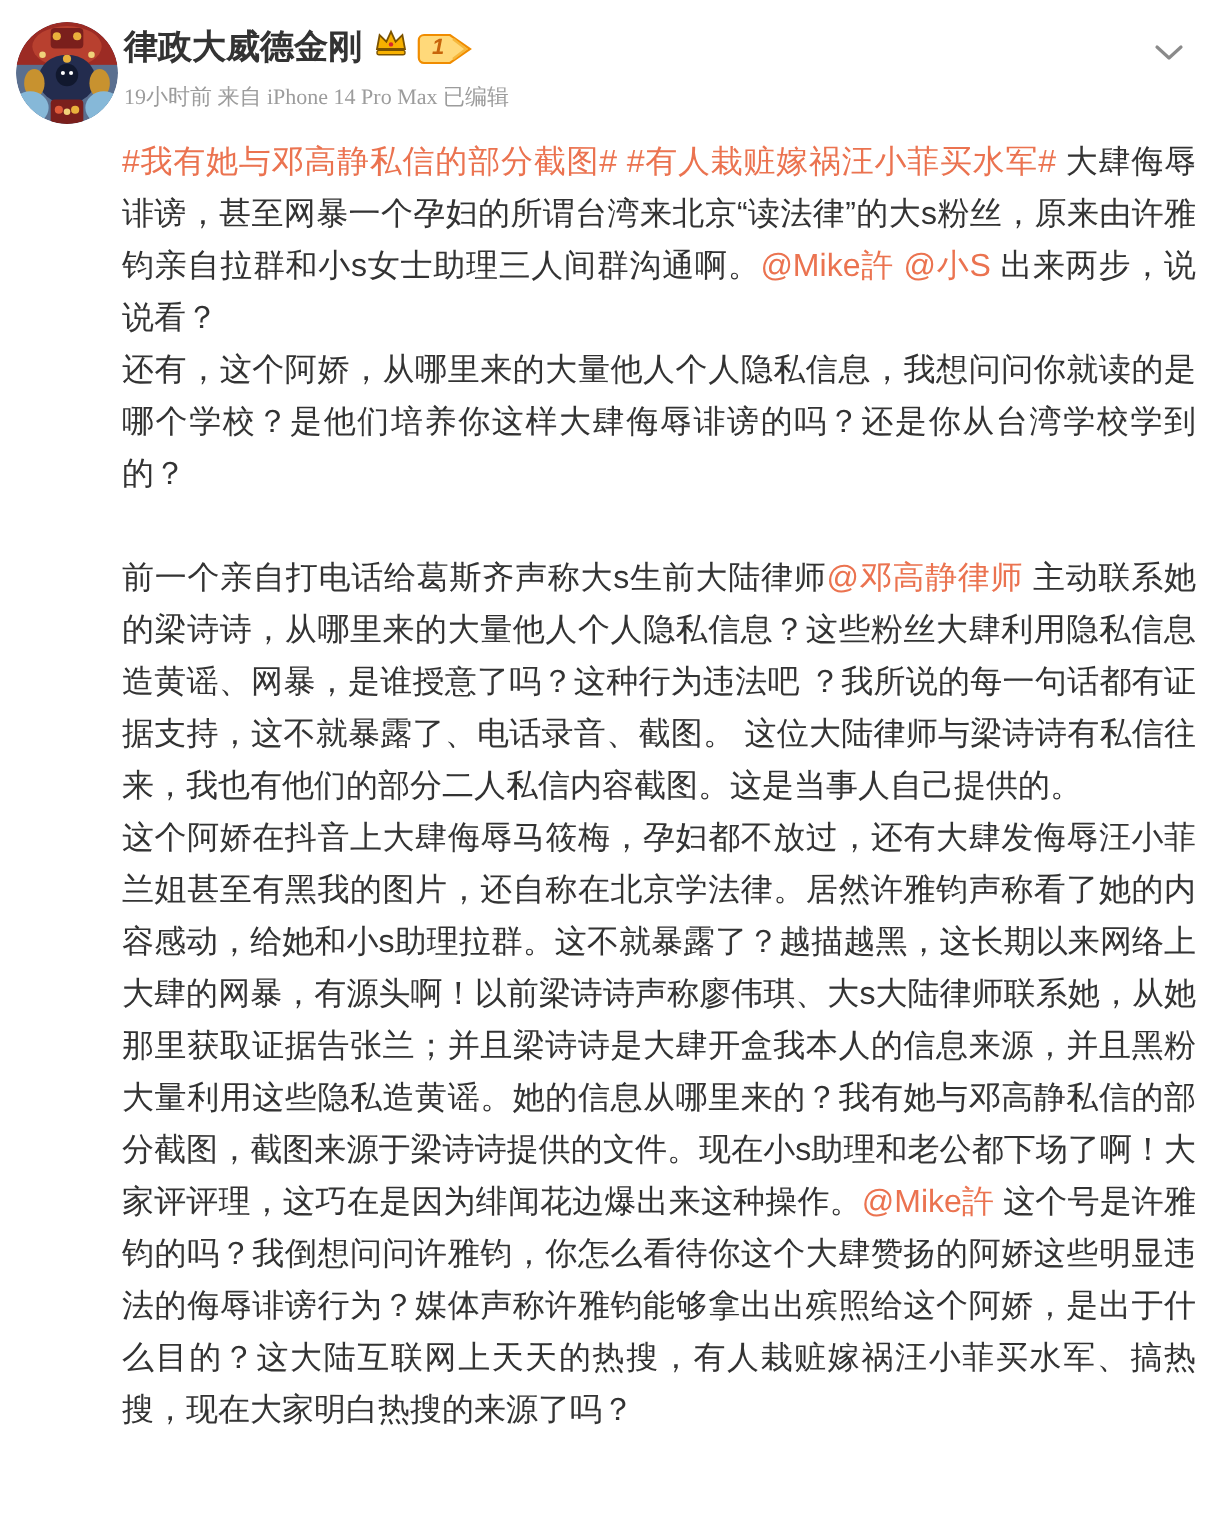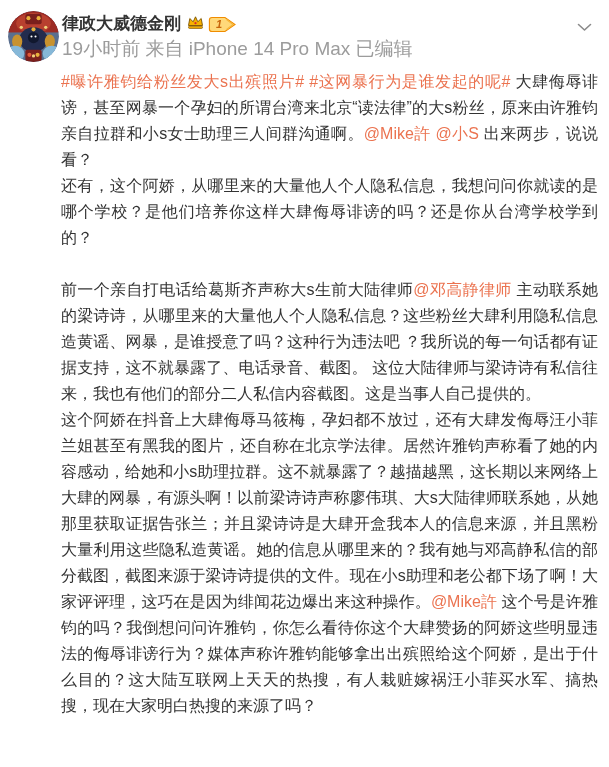--- a/index.html
+++ b/index.html
@@ -16,21 +16,21 @@
   .header-text { position:absolute; left:62px; top:14px; }
   .name-row { display:flex; align-items:center; gap:4px; }
   .username { font-size:17px; font-weight:700; color:var(--text,#333); line-height:20px; cursor:pointer; }
   .crown { display:inline-block; margin-left:2px; }
   .vip-badge { position:relative; display:inline-block; width:29px; height:17px; cursor:pointer; }
   .vip-badge svg { display:block; }
   .vip-badge .lvl {
     position:absolute; left:8px; top:1px; font-size:11px; font-weight:700;
     font-style:italic; color:#c8650a; line-height:15px;
   }
-  .meta { margin-top:7px; font-size:19px; color:var(--meta,#9c9c9c); line-height:16px; }
+  .meta { margin-top:7px; font-size:11px; color:var(--meta,#9c9c9c); line-height:16px;font-family:Liberation Serif, serif; }
   .more { position:absolute; right:17px; top:18px; cursor:pointer; }
   .post-body {
     position:absolute; left:61px; top:69px; width:537px;
     font-size:16px; line-height:26px; color:var(--text,#333);
     text-align:justify; word-break:break-all;
   }
   .para { margin:0; }
   .wb-link { color:var(--link,#eb7350); cursor:pointer; }
 </style>
 </head>
@@ -92,20 +92,20 @@
     <div class="meta">19小时前 来自 iPhone 14 Pro Max 已编辑</div>
   </div>
 
   <span class="more">
     <svg width="15" height="9" viewBox="0 0 15 9">
       <polyline points="1.5,1.5 7.5,7 13.5,1.5" fill="none" stroke="#8a8a8a" stroke-width="1.6" stroke-linecap="round" stroke-linejoin="round"></polyline>
     </svg>
   </span>
 
   <div class="post-body">
-      <div class="para"><span class="wb-link">#曝许雅钧给粉丝发大s出殡照片#</span><span> </span><span class="wb-link">#这网暴行为是谁发起的呢#</span><span> 大肆侮辱诽谤，甚至网暴一个孕妇的所谓台湾来北京“读法律”的大s粉丝，原来由许雅钧亲自拉群和小s女士助理三人间群沟通啊。</span><span class="wb-link">@Mike許</span><span> </span><span class="wb-link">@小S</span><span> 出来两步，说说看？</span></div>
+      <div class="para"><span class="wb-link">#我有她与邓高静私信的部分截图#</span><span> </span><span class="wb-link">#有人栽赃嫁祸汪小菲买水军#</span><span> 大肆侮辱诽谤，甚至网暴一个孕妇的所谓台湾来北京“读法律”的大s粉丝，原来由许雅钧亲自拉群和小s女士助理三人间群沟通啊。</span><span class="wb-link">@Mike許</span><span> </span><span class="wb-link">@小S</span><span> 出来两步，说说看？</span></div>
       <div class="para"><span>还有，这个阿娇，从哪里来的大量他人个人隐私信息，我想问问你就读的是哪个学校？是他们培养你这样大肆侮辱诽谤的吗？还是你从台湾学校学到的？</span></div>
       <div class="para">&nbsp;</div>
       <div class="para"><span>前一个亲自打电话给葛斯齐声称大s生前大陆律师</span><span class="wb-link">@邓高静律师</span><span> 主动联系她的梁诗诗，从哪里来的大量他人个人隐私信息？这些粉丝大肆利用隐私信息造黄谣、网暴，是谁授意了吗？这种行为违法吧 ？我所说的每一句话都有证据支持，这不就暴露了、电话录音、截图。 这位大陆律师与梁诗诗有私信往来，我也有他们的部分二人私信内容截图。这是当事人自己提供的。</span></div>
       <div class="para"><span>这个阿娇在抖音上大肆侮辱马筱梅，孕妇都不放过，还有大肆发侮辱汪小菲兰姐甚至有黑我的图片，还自称在北京学法律。居然许雅钧声称看了她的内容感动，给她和小s助理拉群。这不就暴露了？越描越黑，这长期以来网络上大肆的网暴，有源头啊！以前梁诗诗声称廖伟琪、大s大陆律师联系她，从她那里获取证据告张兰；并且梁诗诗是大肆开盒我本人的信息来源，并且黑粉大量利用这些隐私造黄谣。她的信息从哪里来的？我有她与邓高静私信的部分截图，截图来源于梁诗诗提供的文件。现在小s助理和老公都下场了啊！大家评评理，这巧在是因为绯闻花边爆出来这种操作。</span><span class="wb-link">@Mike許</span><span> 这个号是许雅钧的吗？我倒想问问许雅钧，你怎么看待你这个大肆赞扬的阿娇这些明显违法的侮辱诽谤行为？媒体声称许雅钧能够拿出出殡照给这个阿娇，是出于什么目的？这大陆互联网上天天的热搜，有人栽赃嫁祸汪小菲买水军、搞热搜，现在大家明白热搜的来源了吗？</span></div>
     </div>
 
 </div>
 
 </body></html>

